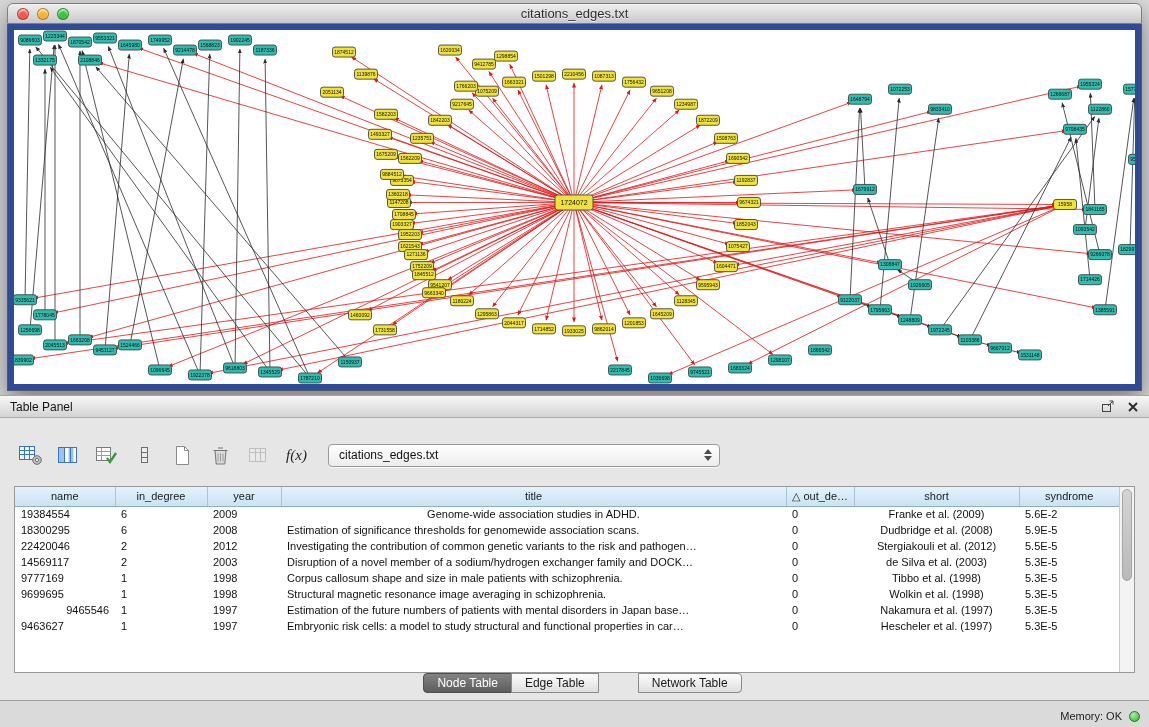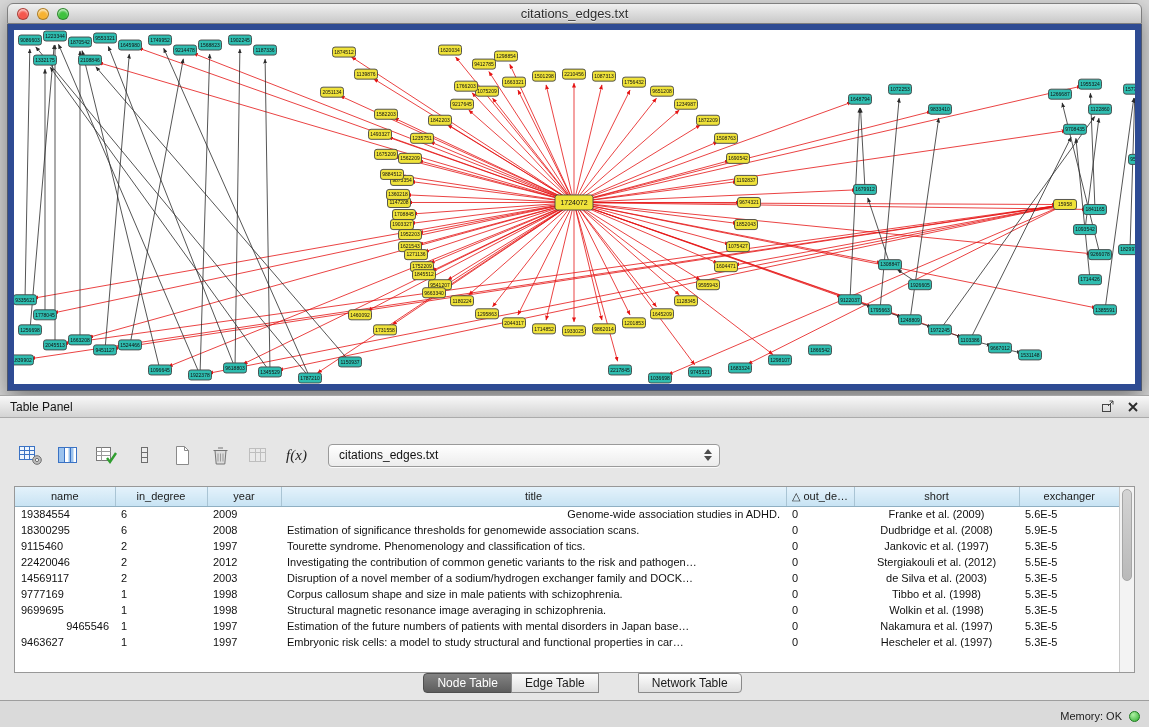--- a/index.html
+++ b/index.html
@@ -770,50 +770,41 @@
           <col style="width:100px">
         </colgroup>
         <thead>
           <tr>
             <th>name</th>
             <th>in_degree</th>
             <th>year</th>
             <th>title</th>
             <th>△ out_de…</th>
             <th>short</th>
-            <th>exchanger</th>
+            <th>syndrome</th>
           </tr>
         </thead>
         <tbody>
           <tr>
             <td style="text-align:left">19384554</td>
             <td style="text-align:left">6</td>
             <td style="text-align:left">2009</td>
-            <td style="text-align:right">Genome-wide association studies in ADHD.</td>
+            <td style="text-align:center">Genome-wide association studies in ADHD.</td>
             <td style="text-align:left">0</td>
             <td style="text-align:center">Franke et al. (2009)</td>
-            <td style="text-align:left">5.6E-5</td>
+            <td style="text-align:left">5.6E-2</td>
           </tr>
           <tr>
             <td style="text-align:left">18300295</td>
             <td style="text-align:left">6</td>
             <td style="text-align:left">2008</td>
             <td style="text-align:left">Estimation of significance thresholds for genomewide association scans.</td>
             <td style="text-align:left">0</td>
             <td style="text-align:center">Dudbridge et al. (2008)</td>
             <td style="text-align:left">5.9E-5</td>
-          </tr>
-          <tr>
-            <td style="text-align:left">9115460</td>
-            <td style="text-align:left">2</td>
-            <td style="text-align:left">1997</td>
-            <td style="text-align:left">Tourette syndrome. Phenomenology and classification of tics.</td>
-            <td style="text-align:left">0</td>
-            <td style="text-align:center">Jankovic et al. (1997)</td>
-            <td style="text-align:left">5.3E-5</td>
           </tr>
           <tr>
             <td style="text-align:left">22420046</td>
             <td style="text-align:left">2</td>
             <td style="text-align:left">2012</td>
             <td style="text-align:left">Investigating the contribution of common genetic variants to the risk and pathogen…</td>
             <td style="text-align:left">0</td>
             <td style="text-align:center">Stergiakouli et al. (2012)</td>
             <td style="text-align:left">5.5E-5</td>
           </tr>

